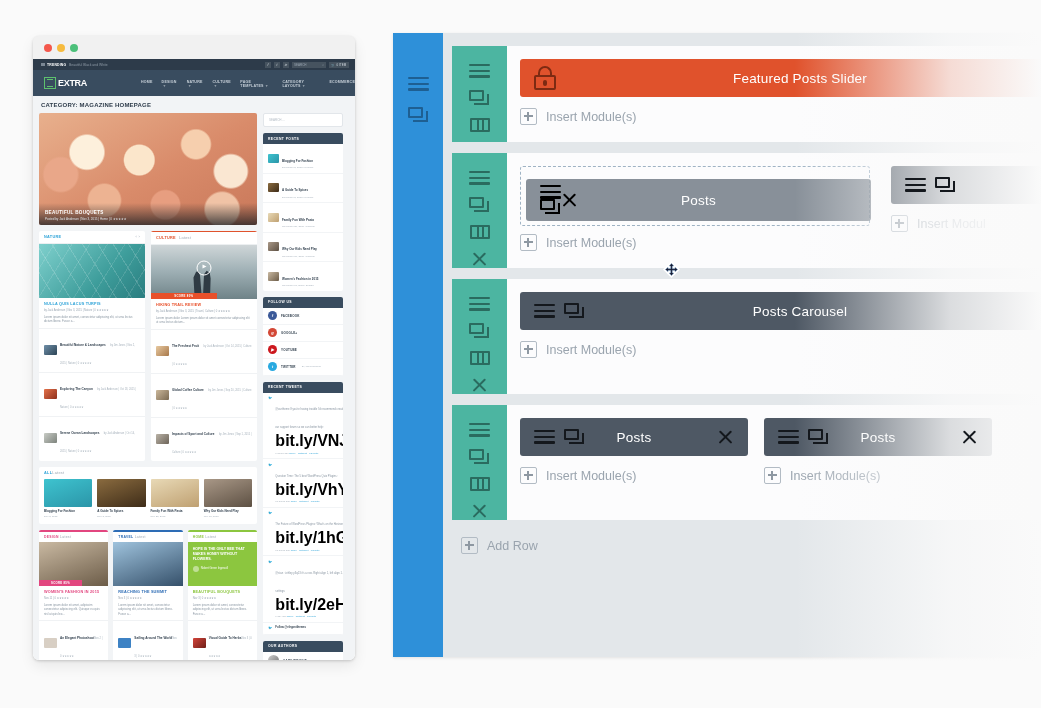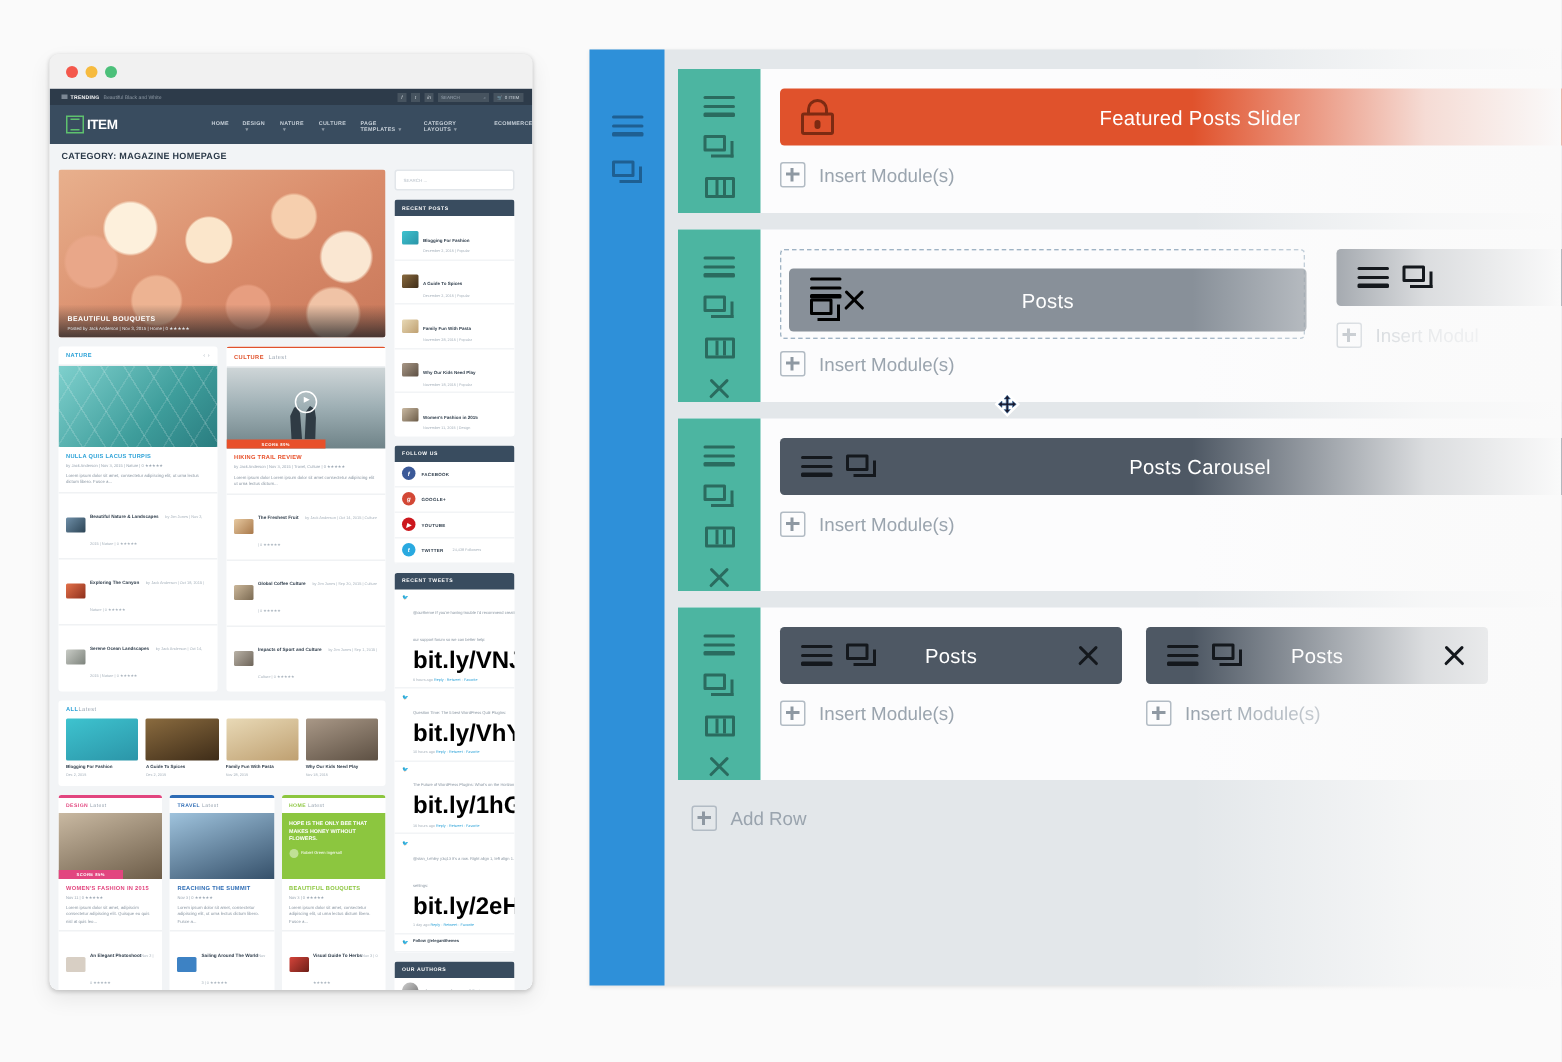--- a/index.html
+++ b/index.html
@@ -240,21 +240,21 @@
           <span>0 ITEM</span>
         </span>
       </span>
     </div>
 
     <div class="site-nav">
       <span class="logo">
         <span class="logo-mark">
             <i></i>
           </span>
-        <span class="logo-txt">ITEM</span>
+        <span class="logo-txt">EXTRA</span>
       </span>
       <span class="nav-items">
         <span>HOME</span>
         <span><span>DESIGN</span><span class="car">▾</span></span>
         <span><span>NATURE</span><span class="car">▾</span></span>
         <span><span>CULTURE</span><span class="car">▾</span></span>
         <span><span>PAGE TEMPLATES</span><span class="car">▾</span></span>
         <span><span>CATEGORY LAYOUTS</span><span class="car">▾</span></span>
         <span>ECOMMERCE</span>
       </span>

